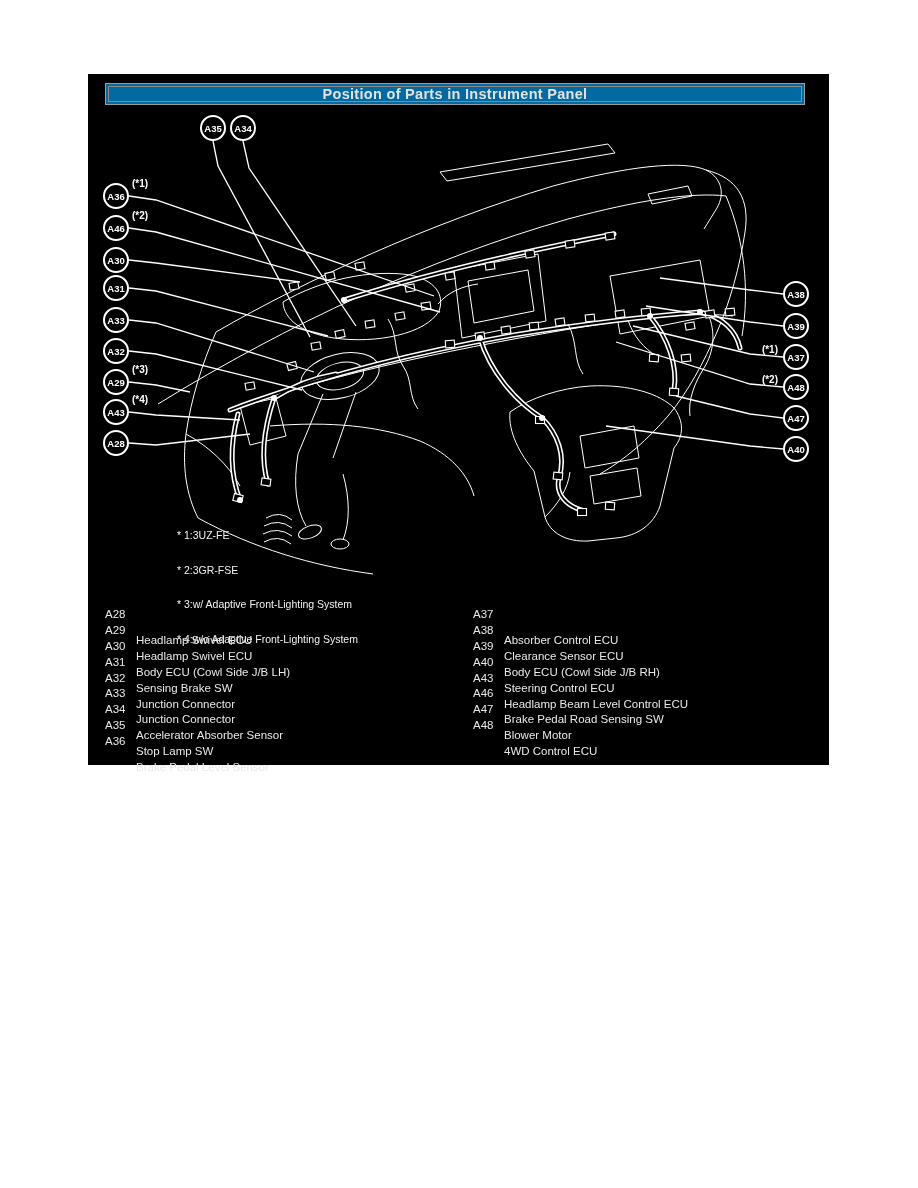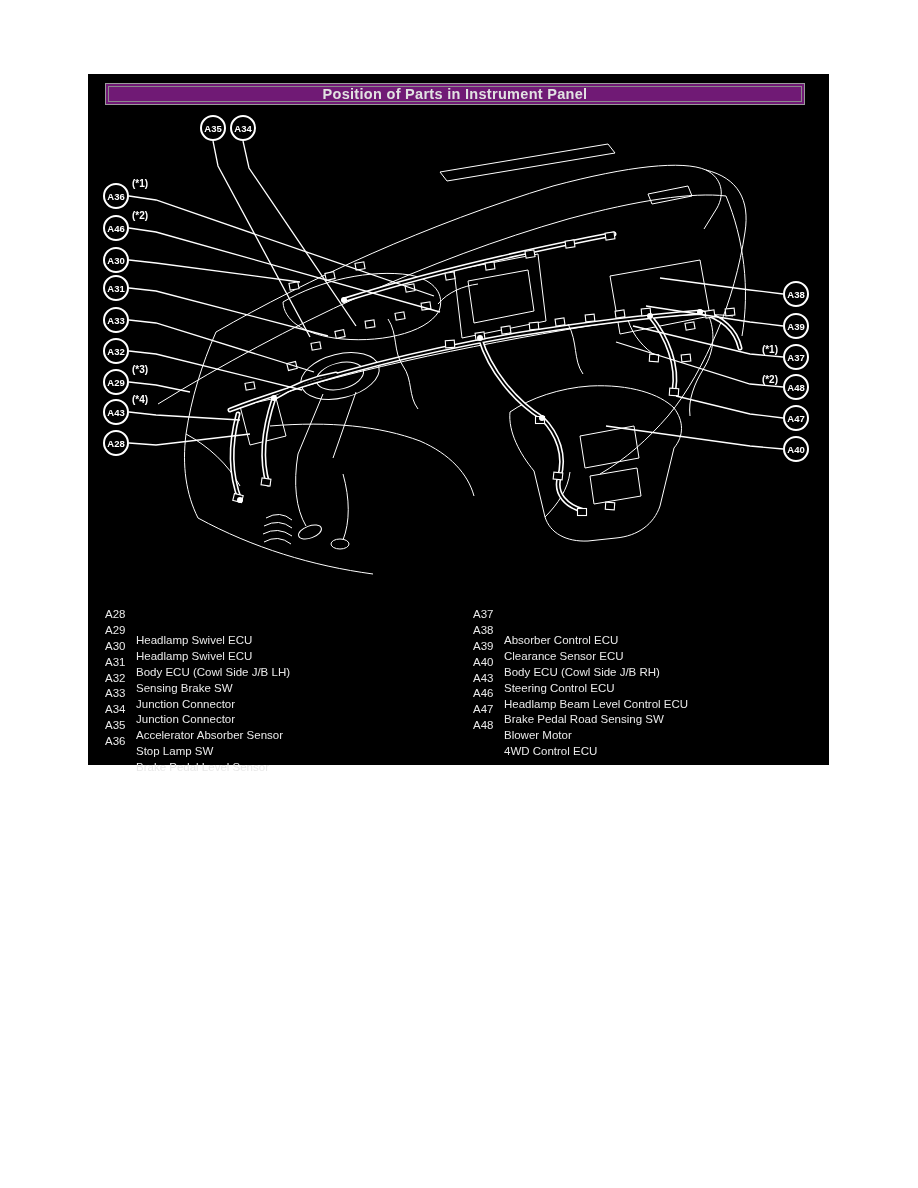--- a/index.html
+++ b/index.html
@@ -1,21 +1,21 @@
 <!DOCTYPE html>
 <html><head>
 <meta charset="utf-8">
 <style>
   html,body{margin:0;padding:0;background:#ffffff;}
   #page{position:relative;width:918px;height:1188px;background:#ffffff;overflow:hidden;
         font-family:"Liberation Sans",sans-serif;}
   #panel{position:absolute;left:88px;top:74px;width:741px;height:691px;background:#000;}
   
   .titlebox{position:absolute;left:17px;top:9px;width:700px;height:22px;
-            border:1px solid #9a9a9a;background:#701a75;box-sizing:border-box;}
+            border:1px solid #9a9a9a;background:#0369a1;box-sizing:border-box;}
   .titlebox .inner{position:absolute;left:2px;top:2px;right:2px;bottom:2px;
             border:1px solid #8a8a8a;display:flex;align-items:center;justify-content:center;}
   .titlebox .txt{color:#e2e2e2;font-weight:bold;font-size:14.5px;letter-spacing:.3px;}
   
   #art{position:absolute;left:0;top:0;width:741px;height:691px;}
   
   .callout{position:absolute;width:26px;height:26px;box-sizing:border-box;border:2px solid #fff;
            border-radius:50%;background:#000;color:#fff;display:flex;align-items:center;
            justify-content:center;font-size:9.5px;font-weight:bold;letter-spacing:0;z-index:4;}
   .note{position:absolute;color:#fff;font-size:10px;font-weight:bold;z-index:4;white-space:nowrap;}
@@ -301,20 +301,26 @@
         <span>A48</span>
       </div>
     <span class="note r" style="left:650px;top:300px">(*2)</span>
     <div class="callout" style="left:695px;top:331px">
         <span>A47</span>
       </div>
     <div class="callout" style="left:695px;top:362px">
         <span>A40</span>
       </div>
 
+    <div id="footnotes">
+      <div>* 1:3UZ-FE</div>
+      <div>* 2:3GR-FSE</div>
+      <div>* 3:w/ Adaptive Front-Lighting System</div>
+      <div>* 4:w/o Adaptive Front-Lighting System</div>
+    </div>
 
     <div class="legendcol left">
       <div class="lrow">
           <span class="lcode">A28</span>
           <span class="llabel">Headlamp Swivel ECU</span>
         </div>
       <div class="lrow">
           <span class="lcode">A29</span>
           <span class="llabel">Headlamp Swivel ECU</span>
         </div>

